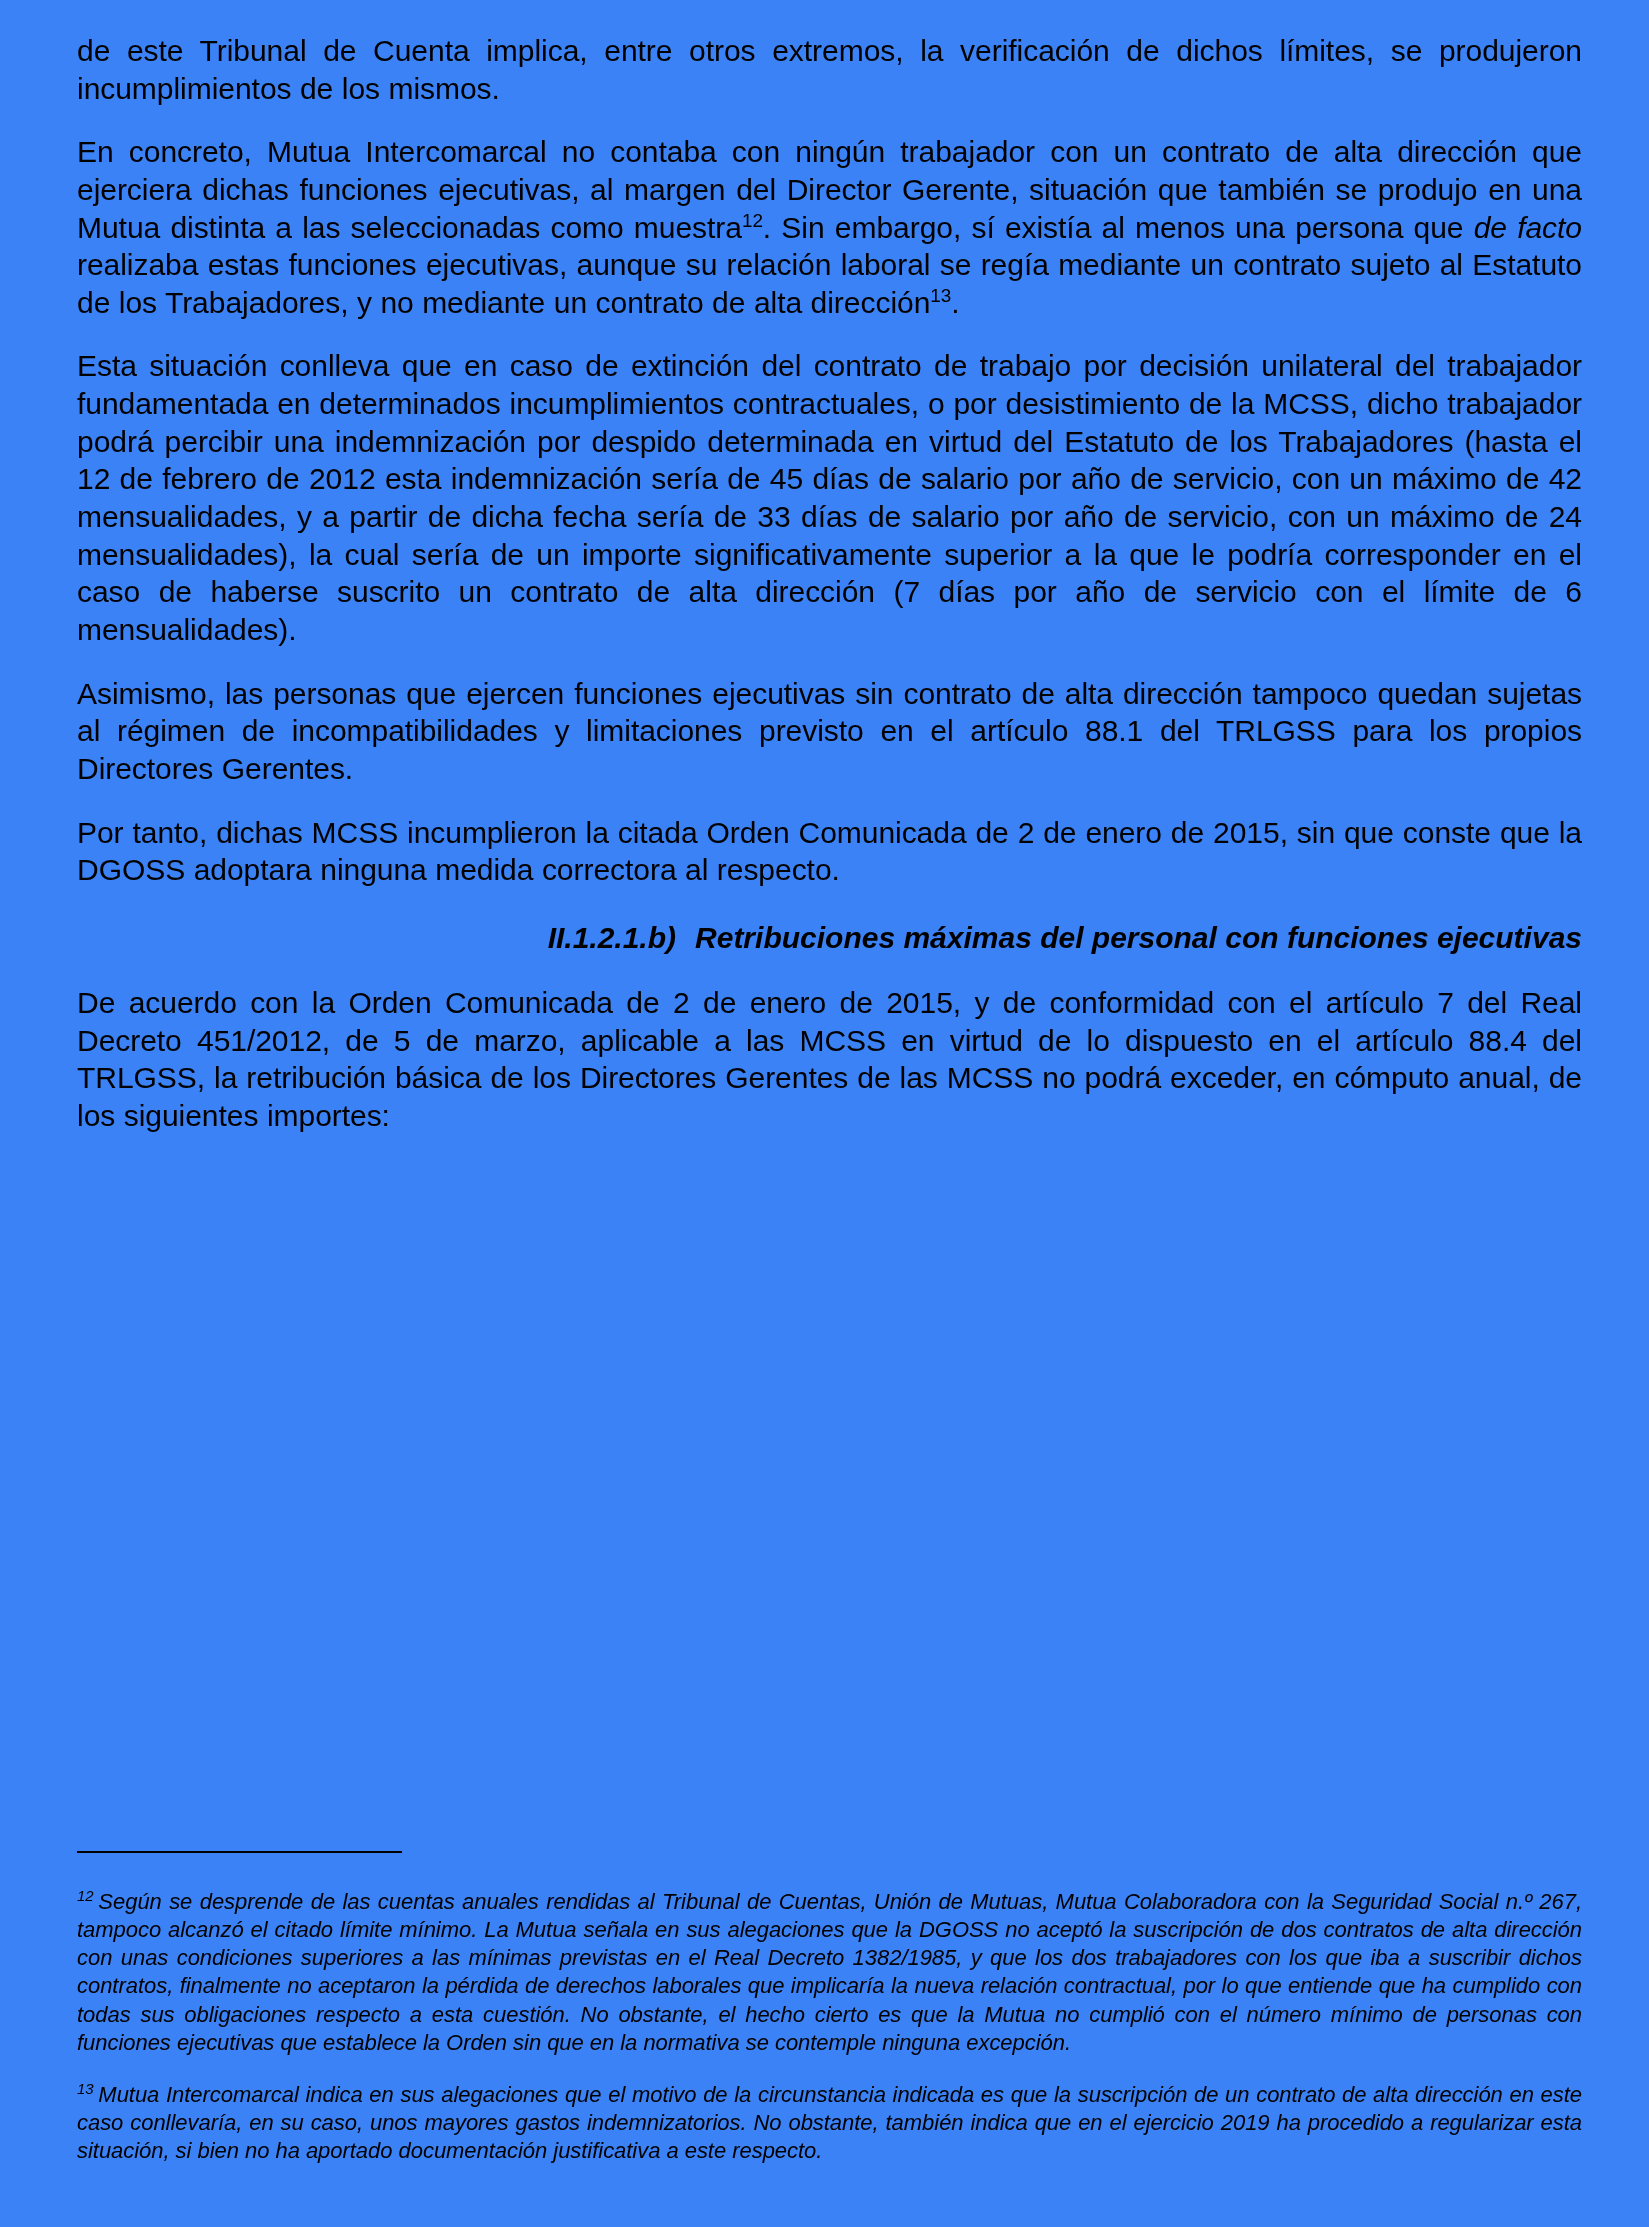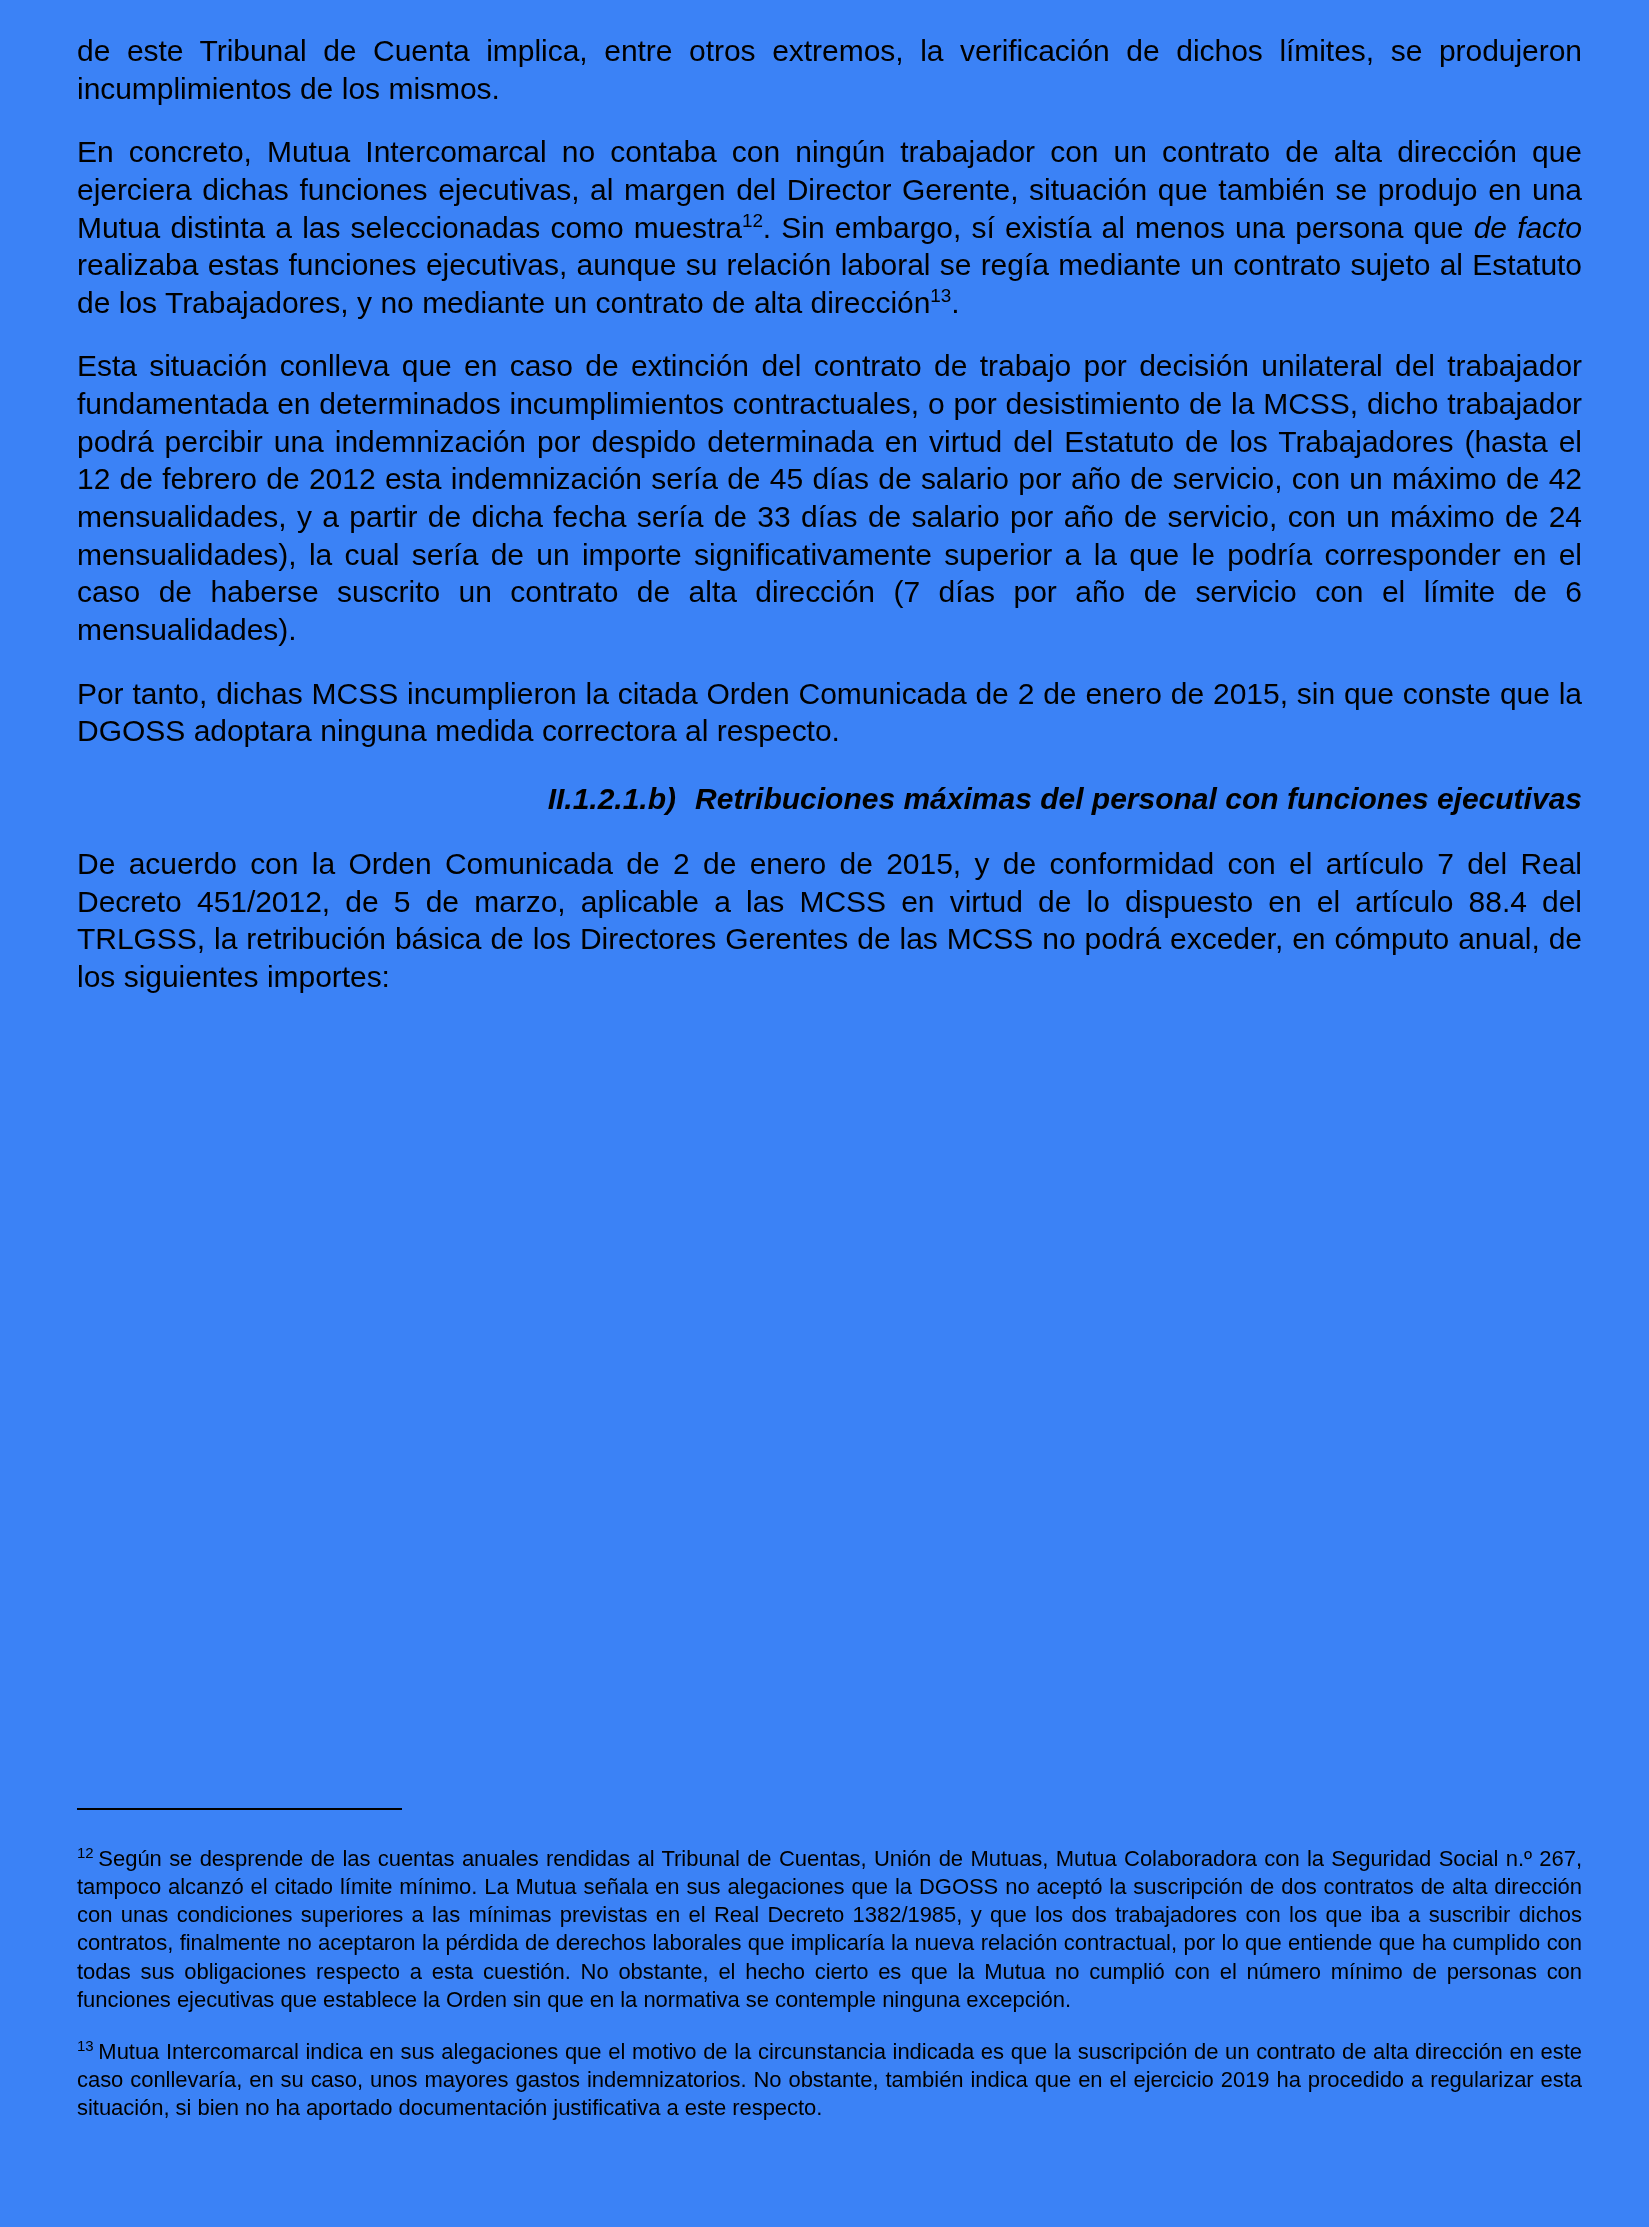--- a/index.html
+++ b/index.html
@@ -51,22 +51,23 @@
   sup.fn {
     font-size: 0.63em;
     vertical-align: super;
     line-height: 0;
   }
   em.it { font-style: italic; }
 
   .footnote-area {
     position: absolute;
     left: 77px;
-    top: 1808px;
+    top: 1851px;
     width: 1505px;
+    font-style: italic;
   }
   .fn-rule {
     width: 325px;
     height: 0;
     border-top: 2.4px solid #000;
     margin: 0 0 35px 0;
   }
   p.footnote {
     margin: 0 0 24px 0;
     font-size: 22px;
@@ -91,20 +92,21 @@
   <div class="body-area">
 
     <p class="para">de este Tribunal de Cuenta implica, entre otros extremos, la verificación de dichos límites, se produjeron incumplimientos de los mismos.</p>
 
     <p class="para">
       <span>En concreto, Mutua Intercomarcal no contaba con ningún trabajador con un contrato de alta dirección que ejerciera dichas funciones ejecutivas, al margen del Director Gerente, situación que también se produjo en una Mutua distinta a las seleccionadas como muestra</span><sup class="fn">12</sup><span>. Sin embargo, sí existía al menos una persona que </span><em class="it">de facto</em><span> realizaba estas funciones ejecutivas, aunque su relación laboral se regía mediante un contrato sujeto al Estatuto de los Trabajadores, y no mediante un contrato de alta dirección</span><sup class="fn">13</sup><span>.</span>
     </p>
 
     <p class="para">Esta situación conlleva que en caso de extinción del contrato de trabajo por decisión unilateral del trabajador fundamentada en determinados incumplimientos contractuales, o por desistimiento de la MCSS, dicho trabajador podrá percibir una indemnización por despido determinada en virtud del Estatuto de los Trabajadores (hasta el 12 de febrero de 2012 esta indemnización sería de 45 días de salario por año de servicio, con un máximo de 42 mensualidades, y a partir de dicha fecha sería de 33 días de salario por año de servicio, con un máximo de 24 mensualidades), la cual sería de un importe significativamente superior a la que le podría corresponder en el caso de haberse suscrito un contrato de alta dirección (7 días por año de servicio con el límite de 6 mensualidades).</p>
 
+    <p class="para">Asimismo, las personas que ejercen funciones ejecutivas sin contrato de alta dirección tampoco quedan sujetas al régimen de incompatibilidades y limitaciones previsto en el artículo 88.1 del TRLGSS para los propios Directores Gerentes.</p>
 
     <p class="para">Por tanto, dichas MCSS incumplieron la citada Orden Comunicada de 2 de enero de 2015, sin que conste que la DGOSS adoptara ninguna medida correctora al respecto.</p>
 
     <h2 class="heading"><span class="num">II.1.2.1.b)</span><span>Retribuciones máximas del personal con funciones ejecutivas</span></h2>
 
     <p class="para">De acuerdo con la Orden Comunicada de 2 de enero de 2015, y de conformidad con el artículo 7 del Real Decreto 451/2012, de 5 de marzo, aplicable a las MCSS en virtud de lo dispuesto en el artículo 88.4 del TRLGSS, la retribución básica de los Directores Gerentes de las MCSS no podrá exceder, en cómputo anual, de los siguientes importes:</p>
 
   </div>
 
   <div class="footnote-area">

